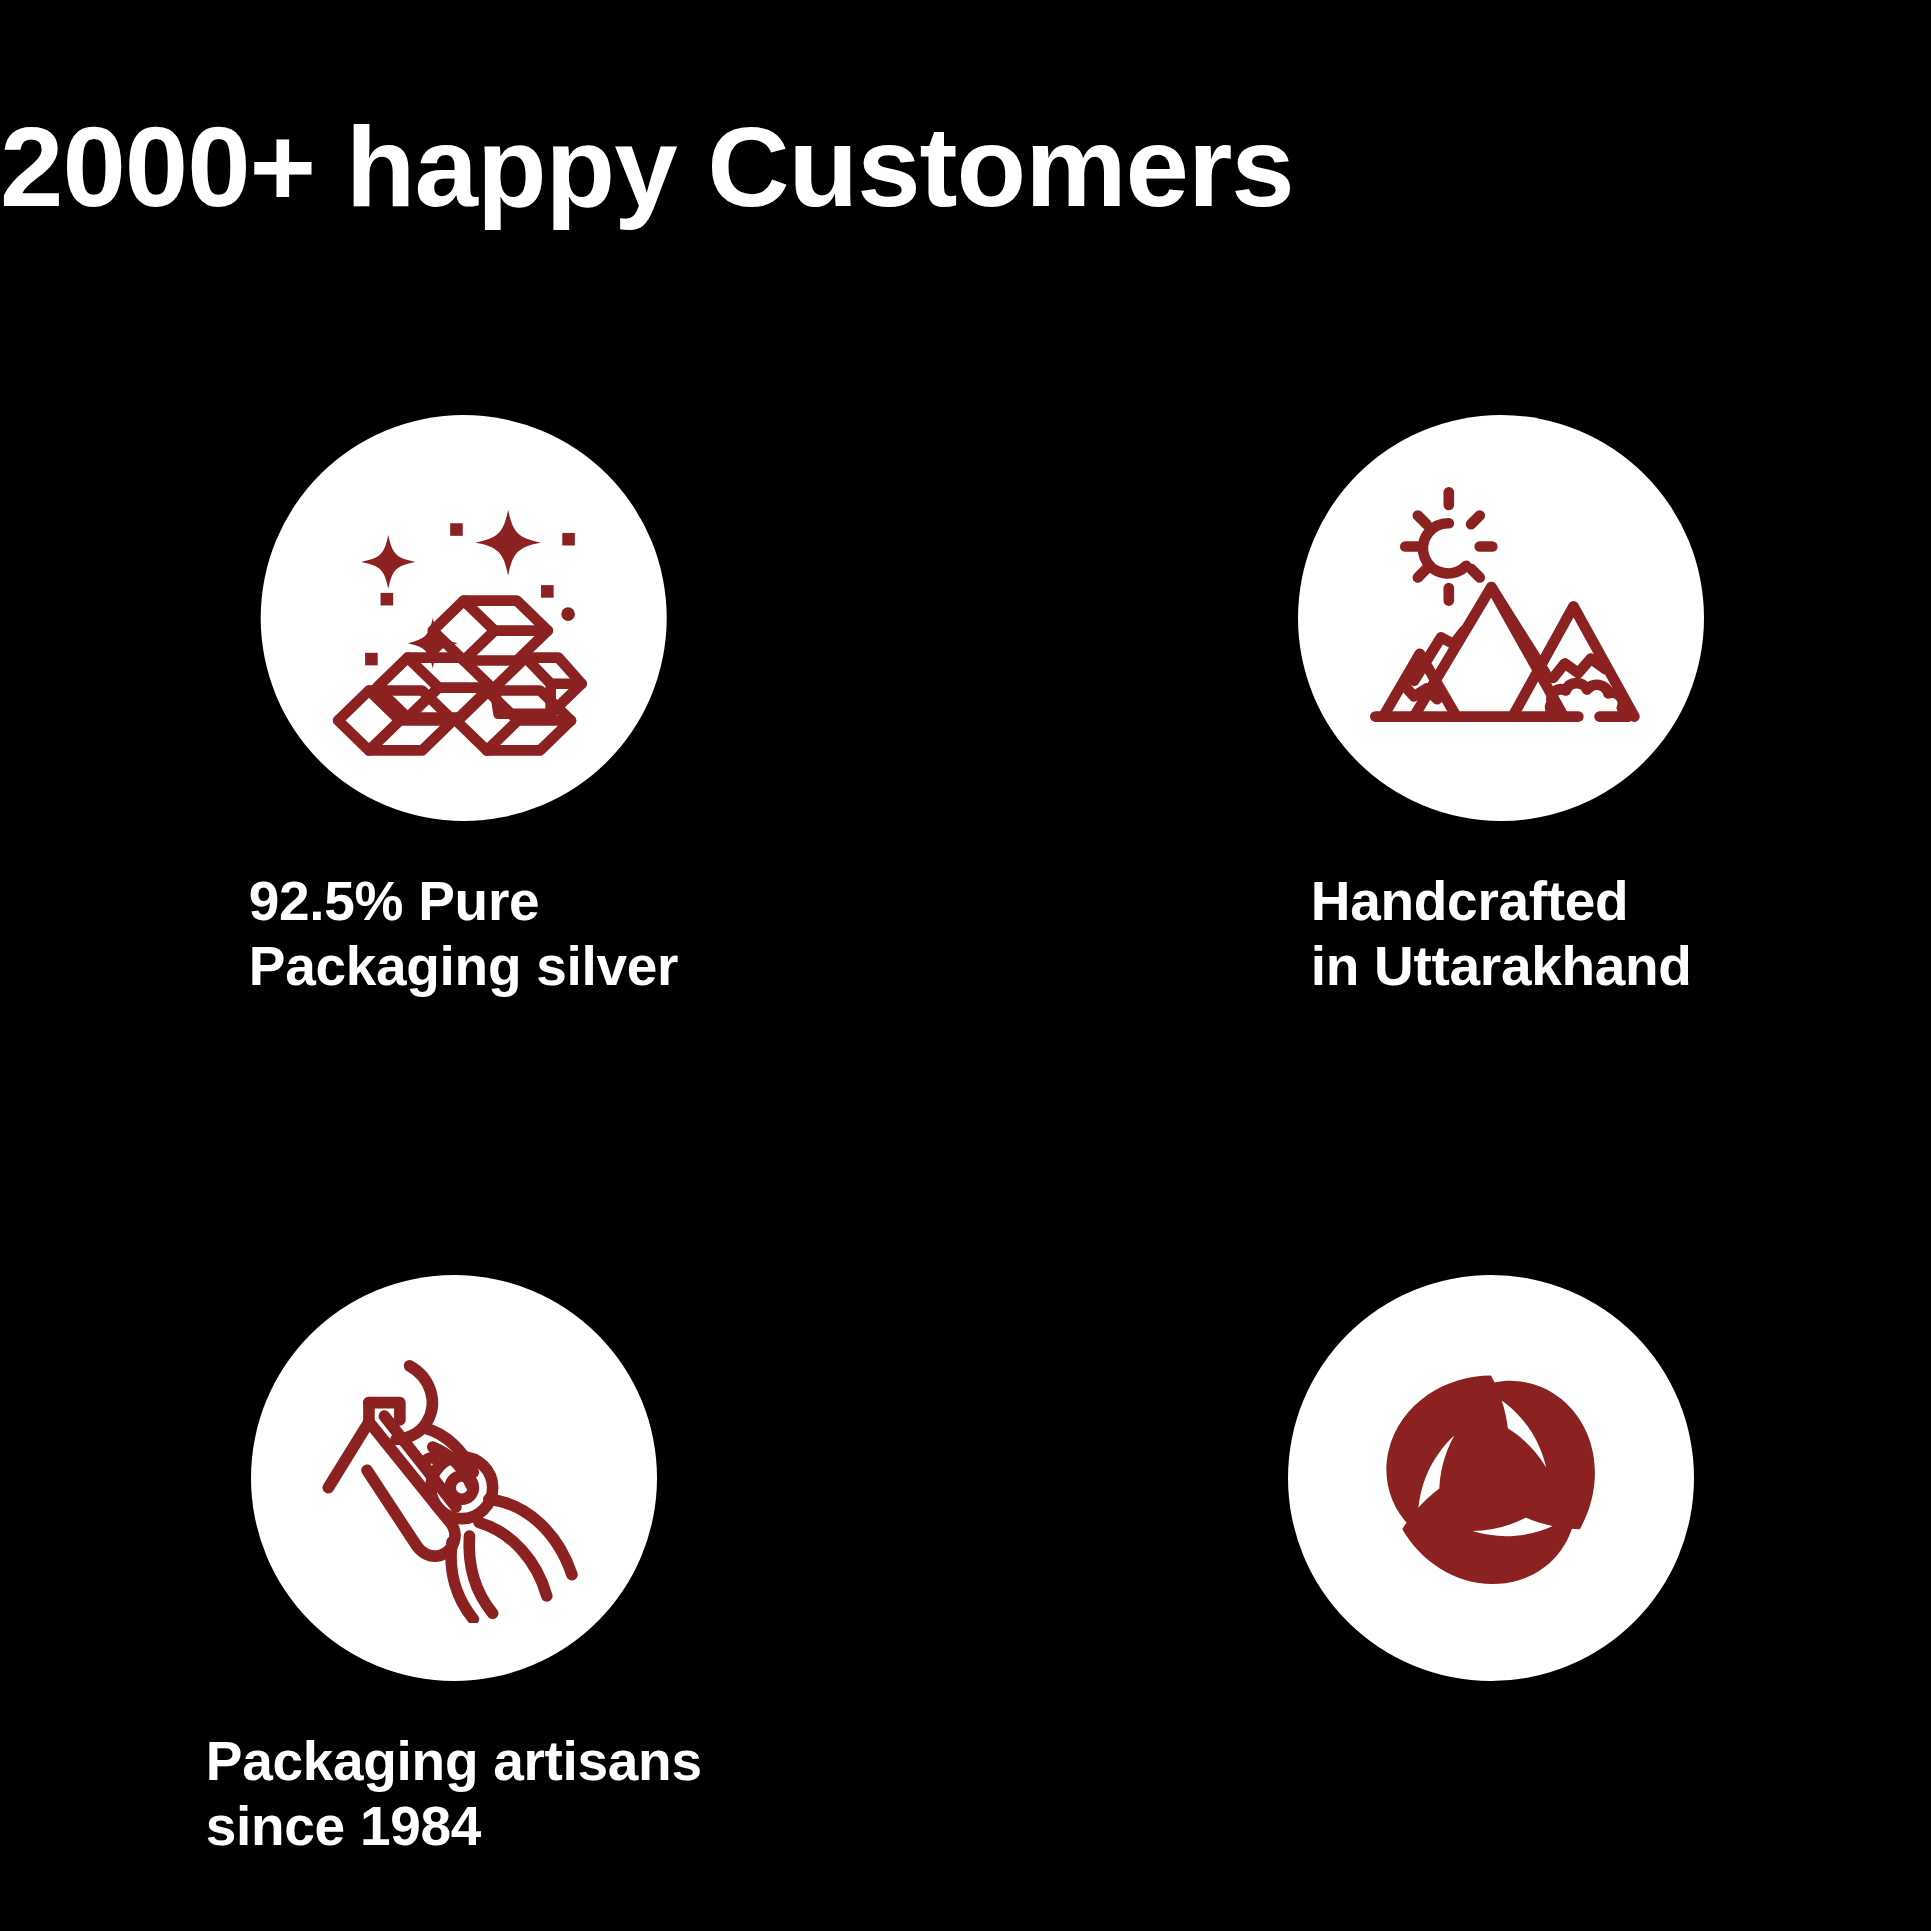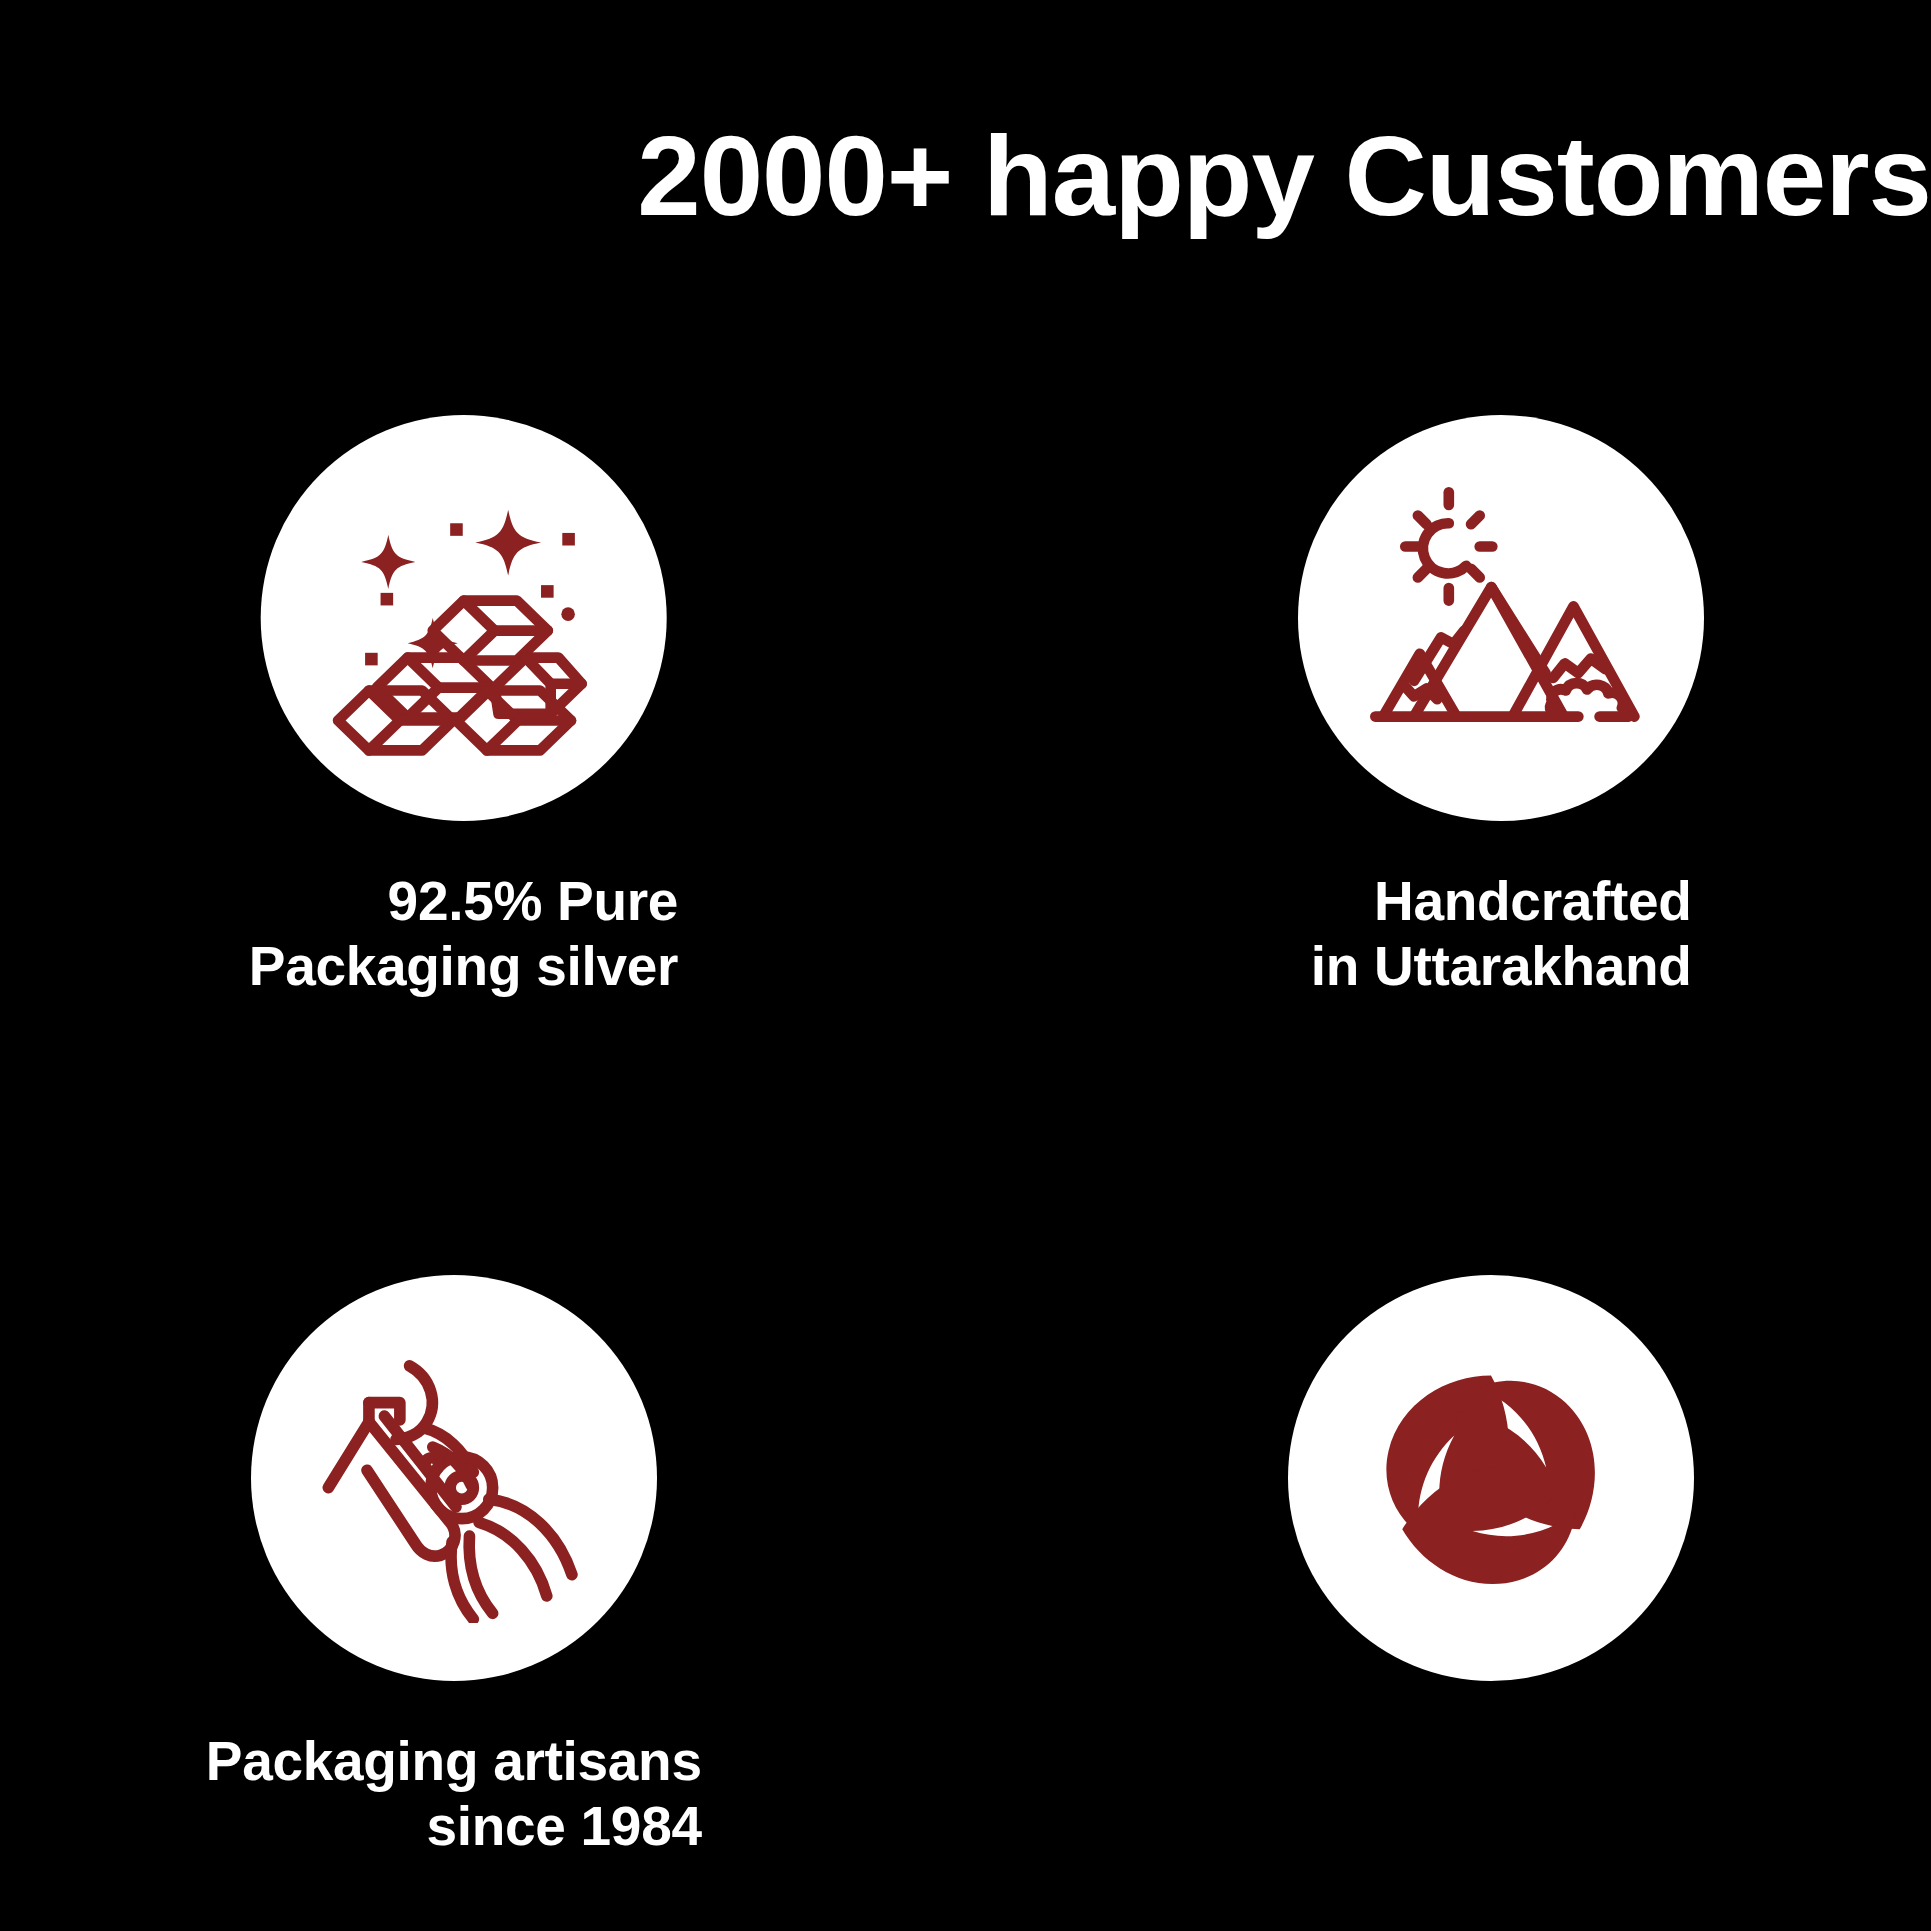--- a/index.html
+++ b/index.html
@@ -6,22 +6,22 @@
   body{
     width:1931px;height:1931px;
     background:#000000;
     font-family:"Liberation Sans", sans-serif;
     overflow:hidden;
   }
   .page{position:relative;width:1931px;height:1931px;background:#000000;}
 
   .title{
     position:absolute;
-    top:116px;left:0;width:1931px;
-    text-align:right;
+    top:107px;left:0;width:1931px;
+    text-align:left;
     color:#ffffff;
     font-size:114px;
     font-weight:700;
     letter-spacing:-1px;
     line-height:1.05;
     white-space:nowrap;
   }
 
   .grid{
     position:absolute;
@@ -50,21 +50,21 @@
     flex:0 0 auto;
   }
   .badge svg{display:block;}
 
   .label{
     margin-top:48px;
     color:#ffffff;
     font-size:55px;
     font-weight:700;
     line-height:1.18;
-    text-align:right;
+    text-align:left;
     letter-spacing:-0.3px;
   }
   .label .l2{display:block;}
 
   
   .col-left{transform:translateX(-19.3px);}
   .col-right{transform:translateX(53px);}
   .row2-left{transform:translateX(-29px);}
   .row2-right{transform:translateX(43px);}
 </style>

